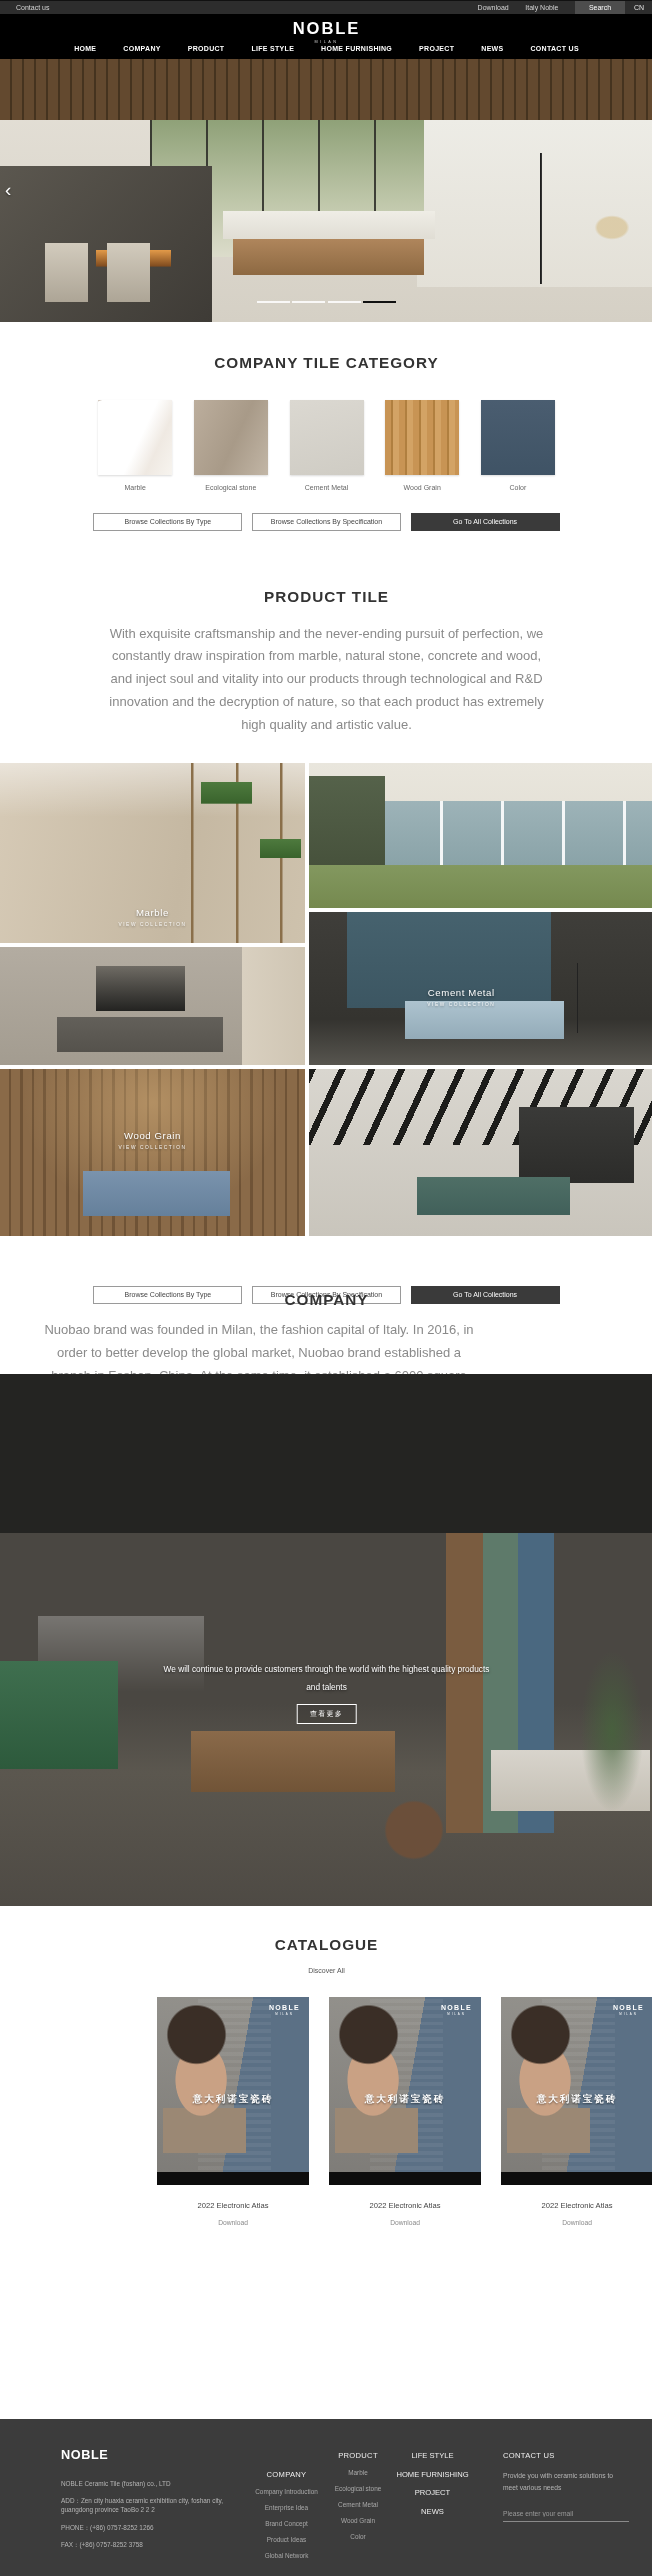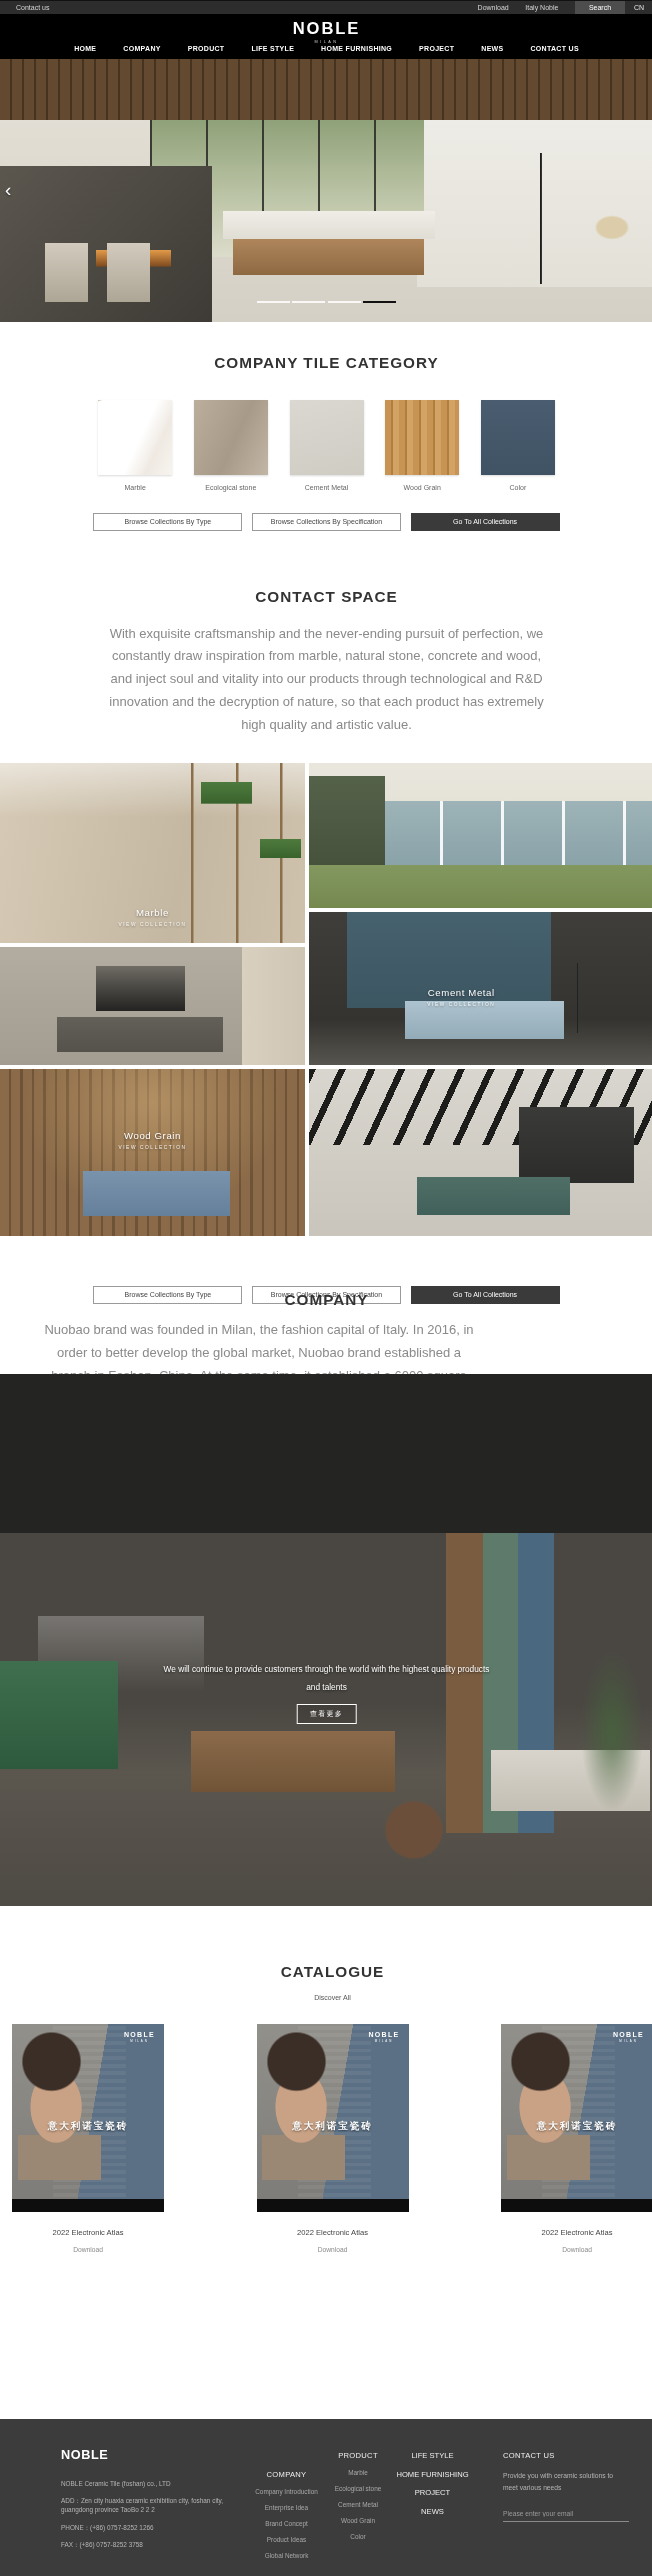--- a/index.html
+++ b/index.html
@@ -150,25 +150,25 @@
     text-shadow:0 0.6px 3.2px rgba(0,0,0,.5); }
   .about-line1 { position:absolute; left:0; right:0; top:290px; text-align:center;
     color:#fff; font-size:8.3px; text-shadow:0 0.6px 2.5px rgba(0,0,0,.6); }
   .about-line2 { position:absolute; left:0; right:0; top:308px; text-align:center;
     color:#fff; font-size:8.3px; text-shadow:0 0.6px 2.5px rgba(0,0,0,.6); }
   .about-more { position:absolute; left:50%; transform:translateX(-50%); top:330px;
     color:#fff; font-size:7px; border:0.6px solid #fff; padding:3.8px 12.7px;
     letter-spacing:1.3px; cursor:pointer; background:rgba(0,0,0,.1); }
 
   
-  .catalogue { height:513px; padding-top:57px;margin-left:12px; }
+  .catalogue { height:513px; padding-top:30px; }
   .catalogue .sec-desc { margin-top:10.2px; width:395px; }
   .discover { margin-top:12.7px; text-align:center; font-size:7px; color:#555; }
   .discover span { cursor:pointer; }
-  .covers { margin-top:23px; display:flex; justify-content:space-between; gap:13px; }
+  .covers { margin-top:23px; display:flex; justify-content:flex-end; gap:20px; }
   .cover-block { width:152px; text-align:center; }
   .cover { width:152px; height:188px; position:relative; cursor:pointer; overflow:hidden;
     background:
       radial-gradient(circle at 26% 20%, #3a2e26 0 15%, rgba(0,0,0,0) 16%),
       radial-gradient(ellipse 42px 59px at 29% 44%, #c9a184 0 60%, rgba(0,0,0,0) 62%),
       linear-gradient(#9b8874,#9b8874) 8% 78% / 83px 45px no-repeat,
       repeating-linear-gradient(0deg, rgba(255,255,255,.06) 0 3.8px, rgba(0,0,0,0) 3.8px 7.6px) 52% 0 / 48% 100% no-repeat,
       linear-gradient(100deg, rgba(0,0,0,0) 0 52%, #5b7085 52%),
       linear-gradient(#92908b,#7d7b77); }
   .cover-brand { position:absolute; right:9px; top:7.6px; color:#fff; text-align:center; }
@@ -270,21 +270,21 @@
       </div>
     </div>
     <div class="btn-row">
       <button class="btn">Browse Collections By Type</button>
       <button class="btn">Browse Collections By Specification</button>
       <button class="btn dark">Go To All Collections</button>
     </div>
   </section>
 
   <section class="productspace">
-    <h2 class="sec-title">CONTACT SPACE</h2>
+    <h2 class="sec-title">PRODUCT TILE</h2>
     <p class="sec-desc">With exquisite craftsmanship and the never-ending pursuit of perfection, we constantly draw inspiration from marble, natural stone, concrete and wood, and inject soul and vitality into our products through technological and R&amp;D innovation and the decryption of nature, so that each product has extremely high quality and artistic value.</p>
     <div class="gallery">
       <div class="g-col left">
         <div class="g-tile t-a">
           <div class="tile-label">
             <div class="tile-name">Marble</div>
             <div class="tile-cta">VIEW COLLECTION</div>
           </div>
         </div>
         <div class="g-tile t-b"></div>

